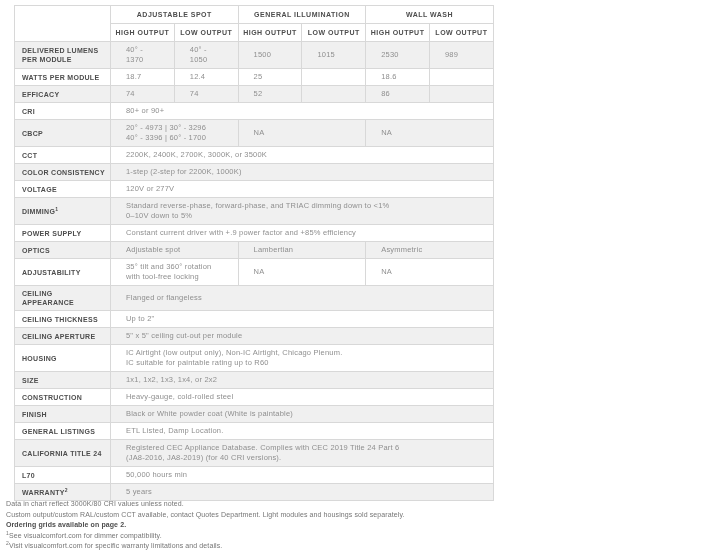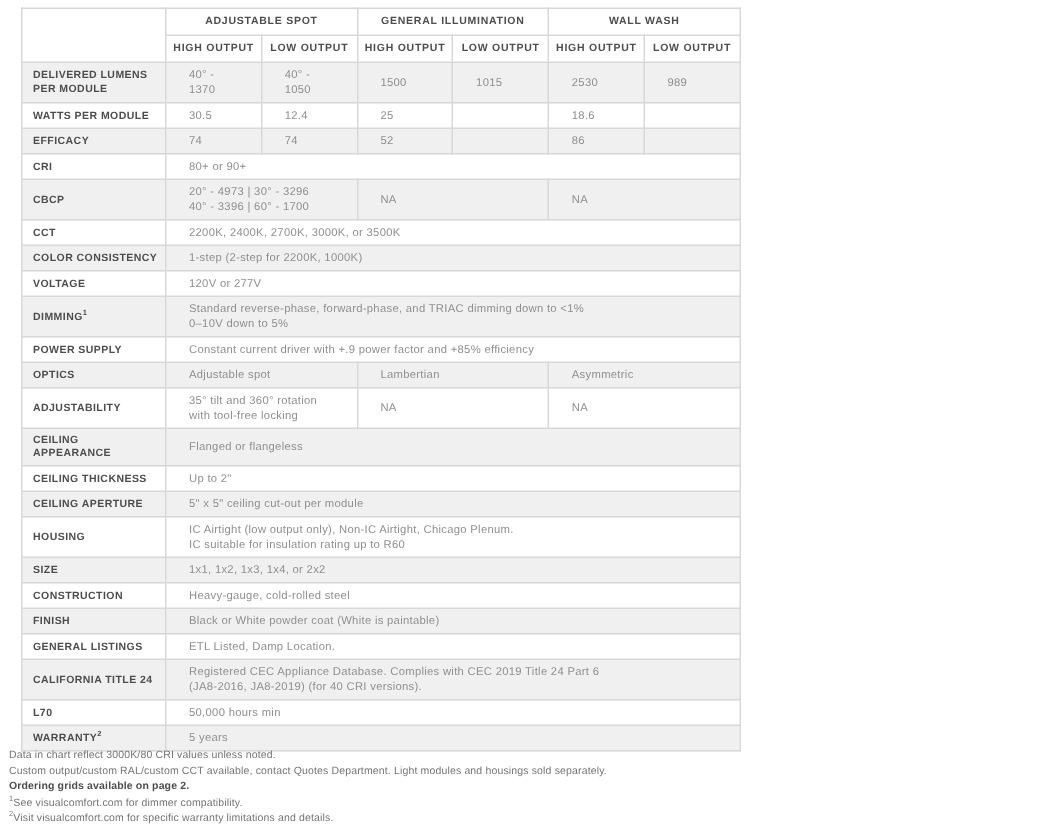--- a/index.html
+++ b/index.html
@@ -103,21 +103,21 @@
           <td class="val">
             <div class="vline">2530</div>
           </td>
           <td class="val">
             <div class="vline">989</div>
           </td>
         </tr>
         <tr>
           <th class="rowlabel">WATTS PER MODULE</th>
           <td class="val">
-            <div class="vline">30.5</div>
+            <div class="vline">18.7</div>
           </td>
           <td class="val">
             <div class="vline">12.4</div>
           </td>
           <td class="val">
             <div class="vline">25</div>
           </td>
           <td class="val">
             <div class="vline"></div>
           </td>
@@ -239,21 +239,21 @@
         <tr class="shade">
           <th class="rowlabel">CEILING APERTURE</th>
           <td class="val" colspan="6">
             <div class="vline">5" x 5" ceiling cut-out per module</div>
           </td>
         </tr>
         <tr>
           <th class="rowlabel">HOUSING</th>
           <td class="val" colspan="6">
             <div class="vline">IC Airtight (low output only), Non-IC Airtight, Chicago Plenum.</div>
-            <div class="vline">IC suitable for insulation rating up to R60</div>
+            <div class="vline">IC suitable for paintable rating up to R60</div>
           </td>
         </tr>
         <tr class="shade">
           <th class="rowlabel">SIZE</th>
           <td class="val" colspan="6">
             <div class="vline">1x1, 1x2, 1x3, 1x4, or 2x2</div>
           </td>
         </tr>
         <tr>
           <th class="rowlabel">CONSTRUCTION</th>

